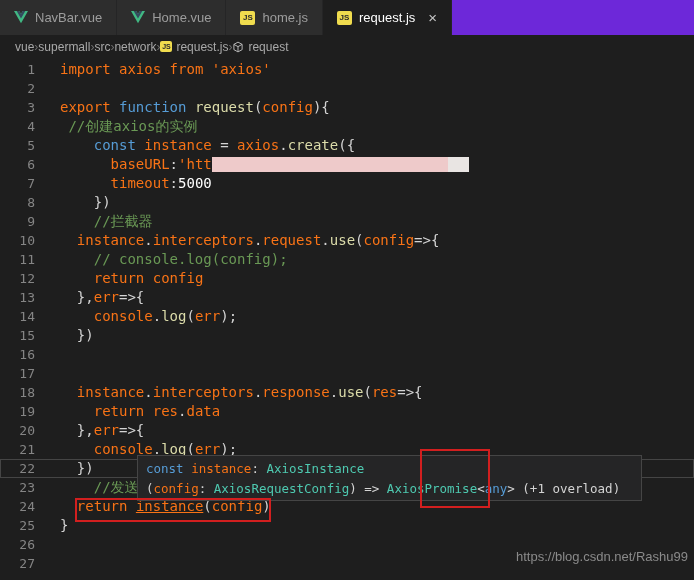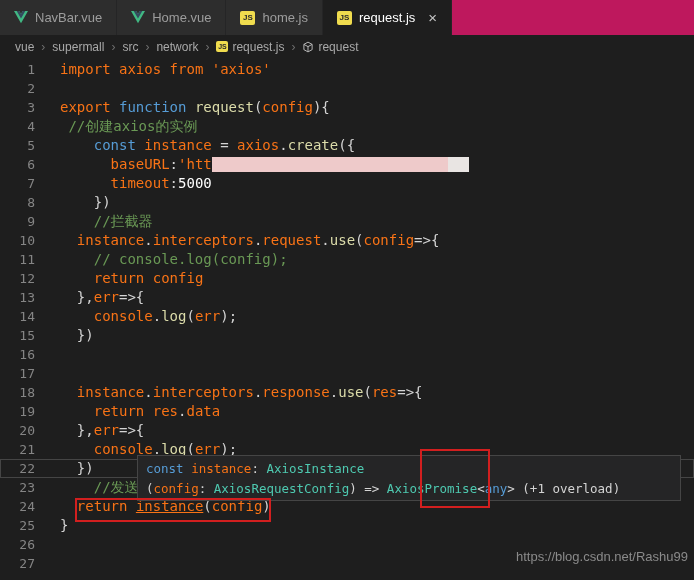--- a/index.html
+++ b/index.html
@@ -1,57 +1,57 @@
 <!DOCTYPE html>
 <html><head>
 <meta charset="utf-8">
 <style>
   * { box-sizing: border-box; margin: 0; padding: 0; }
   html,body { width: 694px; height: 580px; background: #1e1e1e; overflow: hidden; }
   .window { position: relative; width: 694px; height: 580px; background: #1e1e1e;
             font-family: "DejaVu Sans Mono", "DejaVu Sans", monospace; }
 
   
-  .tabbar { display: flex; height: 35px; background: #be185d; align-items: stretch; }
+  .tabbar { display: flex; height: 35px; background: #6d28d9; align-items: stretch; }
   .tab { display: flex; align-items: center; gap: 7px; padding: 0 14px;
          background: #2d2d2d; border-right: 1px solid #252526; color: #9d9d9d;
          font-size: 13px; font-family: "Liberation Sans", sans-serif; cursor: pointer; white-space: nowrap; }
   .tab.active { background: #1e1e1e; color: #ffffff; }
   .tab-close { margin-left: 6px; color: #c5c5c5; font-size: 15px; line-height: 1; }
   .js-badge { display: inline-flex; align-items: center; justify-content: center;
               width: 15px; height: 14px; background: #f0dc4e; color: #2b2b2b;
               font-weight: bold; font-size: 8px; border-radius: 2px;
               font-family: "Liberation Sans", sans-serif; }
   .js-badge.small { width: 12px; height: 11px; font-size: 7px; }
   .ficon { display: inline-flex; align-items: center; }
 
   
   .breadcrumb { display: flex; align-items: center; height: 23px; padding: 0 15px;
-                background: #1e1e1e; color: #a9a9a9; font-size: 12px; gap: 7px;
+                background: #1e1e1e; color: #a9a9a9; font-size: 12px; gap: 0;
                 font-family: "Liberation Sans", sans-serif; }
   .crumb { display: flex; align-items: center; gap: 4px; cursor: pointer; }
   .crumb-sep { color: #6f6f6f; font-size: 12px; }
 
   
   .editor { position: absolute; top: 58px; left: 0; right: 0; bottom: 0;
             padding-top: 2px; font-size: 14px; line-height: 19px; }
   .code-line { display: flex; height: 19px; white-space: pre; position: relative; }
   .line-num { width: 60px; padding-right: 25px; text-align: right; color: #858585;
               flex: none; font-size: 13px; }
   .current-line { outline: 1px solid #454545; outline-offset: -1px; }
   .tk-kp { color: #f97316; } .tk-kb { color: #569cd6; margin-top: 15px; } .tk-fn { color: #dcdcaa; }
   .tk-v  { color: #f97316; } .tk-s  { color: #f97316; } .tk-c  { color: #6a9955; }
   .tk-n  { color: #ffffff; text-align: center; } .tk-p  { color: #d4d4d4; } .tk-t  { color: #4ec9b0; }
   .tk-link { text-decoration: underline; cursor: pointer; }
   .redact { display: inline-block; width: 257px; height: 15px; vertical-align: middle;
             margin-top: -2px;
             background: linear-gradient(90deg, #eecaca 0, #eecaca 92%, #e9e5e3 92%); }
 
   
-  .tooltip { position: absolute; left: 137px; top: 455px; width: 544px; height: 46px;
+  .tooltip { position: absolute; left: 137px; top: 455px; width: 505px; height: 46px;
              background: #252526; border: 1px solid #454545; padding: 3px 8px;
              font-size: 12.5px; line-height: 20px; white-space: pre; overflow: hidden;
              z-index: 20; }
 
   
   .ann { position: absolute; border: 2px solid #d21f1f; background: transparent;
          pointer-events: none; z-index: 30; }
   .ann-promise { left: 420px; top: 449px; width: 70px; height: 59px; }
   .ann-return  { left: 75px;  top: 498px; width: 196px; height: 24px; }
 

